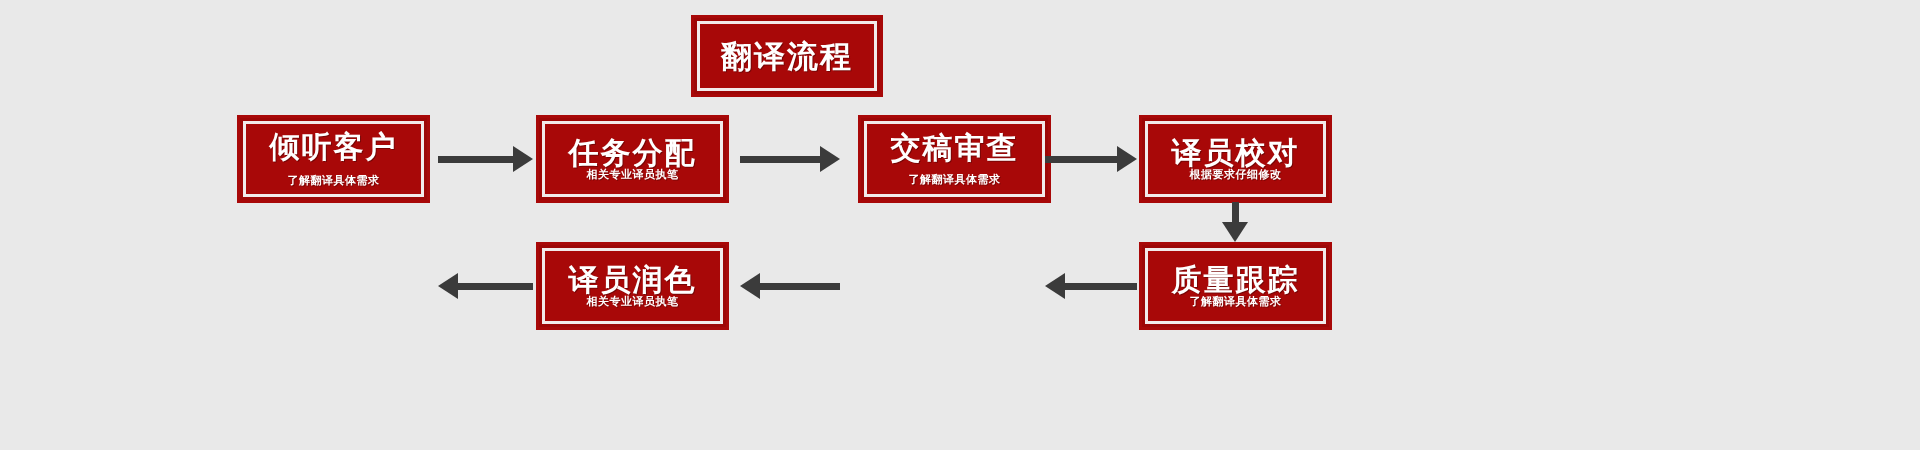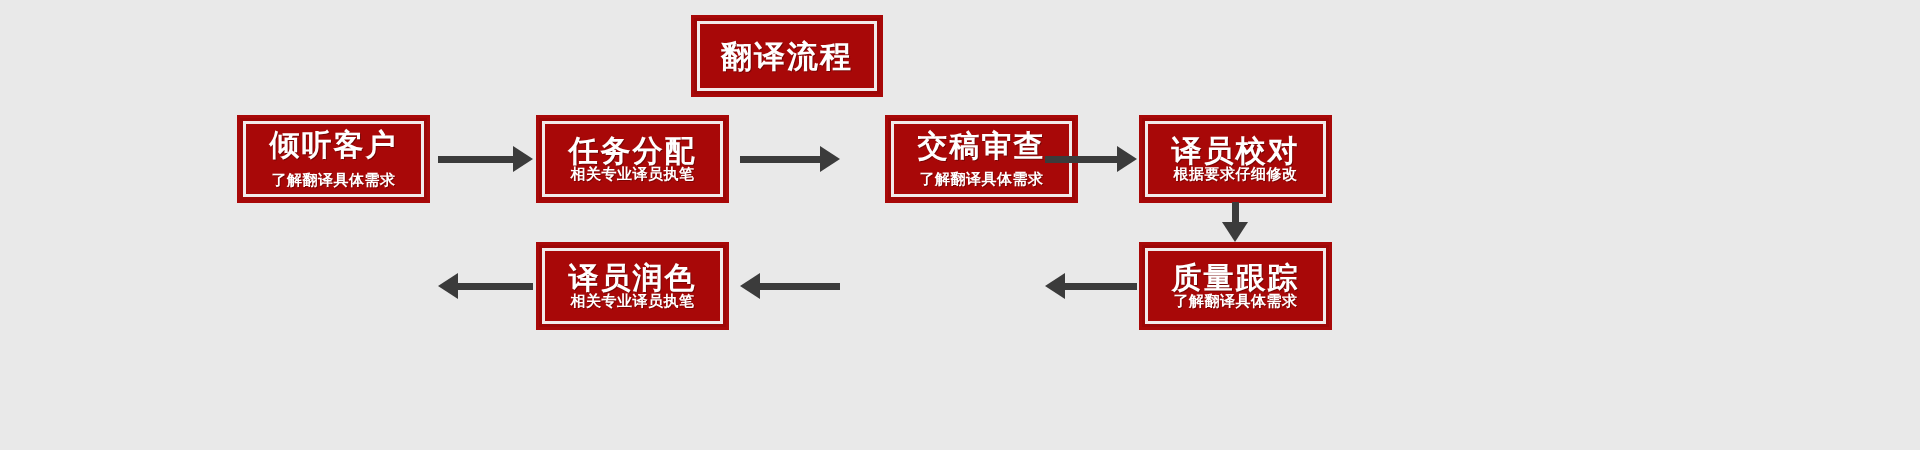--- a/index.html
+++ b/index.html
@@ -38,21 +38,21 @@
     line-height: 1.05;
   }
   .node .title-main {
     font-size: 30px;
     font-weight: bold;
     letter-spacing: 2px;
     text-shadow: 1px 1px 0 rgba(0,0,0,0.30);
     white-space: nowrap;
   }
   .node .sub {
-    font-size: 15px;
+    font-size: 11px;
     font-weight: bold;
     letter-spacing: 0.5px;
     margin-top: 0;
     text-shadow: 1px 1px 0 rgba(0,0,0,0.28);
     white-space: nowrap;
   }
 
   
   #title-node {
     left: 694px;
@@ -67,21 +67,21 @@
 
   
   .proc {
     width: 187px;
     height: 82px;
   }
   .row1 { top: 118px; }
   .row2 { top: 245px; }
   .col1 { left: 240px; gap: 12px; }
   .col2 { left: 539px; }
-  .col3 { left: 888px; gap: 10px; }
+  .col3 { left: 861px; gap: 10px; }
   .col4 { left: 1142px; }
 
   
   .arrow-h {
     position: absolute;
     height: 26px;
     display: flex;
     align-items: center;
   }
   .arrow-h .shaft {

